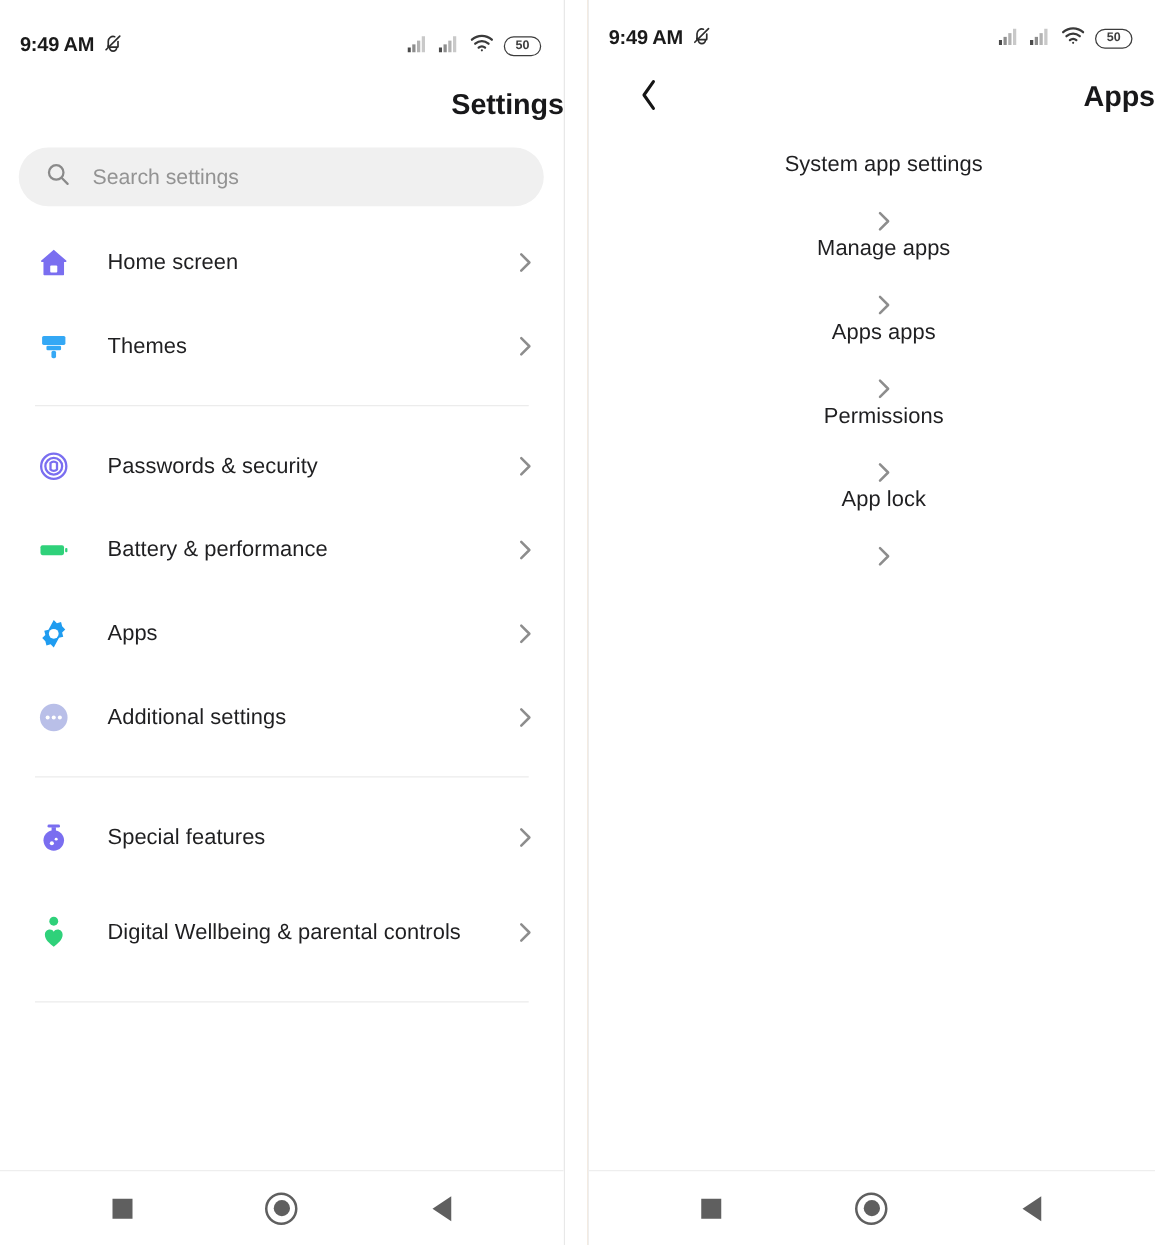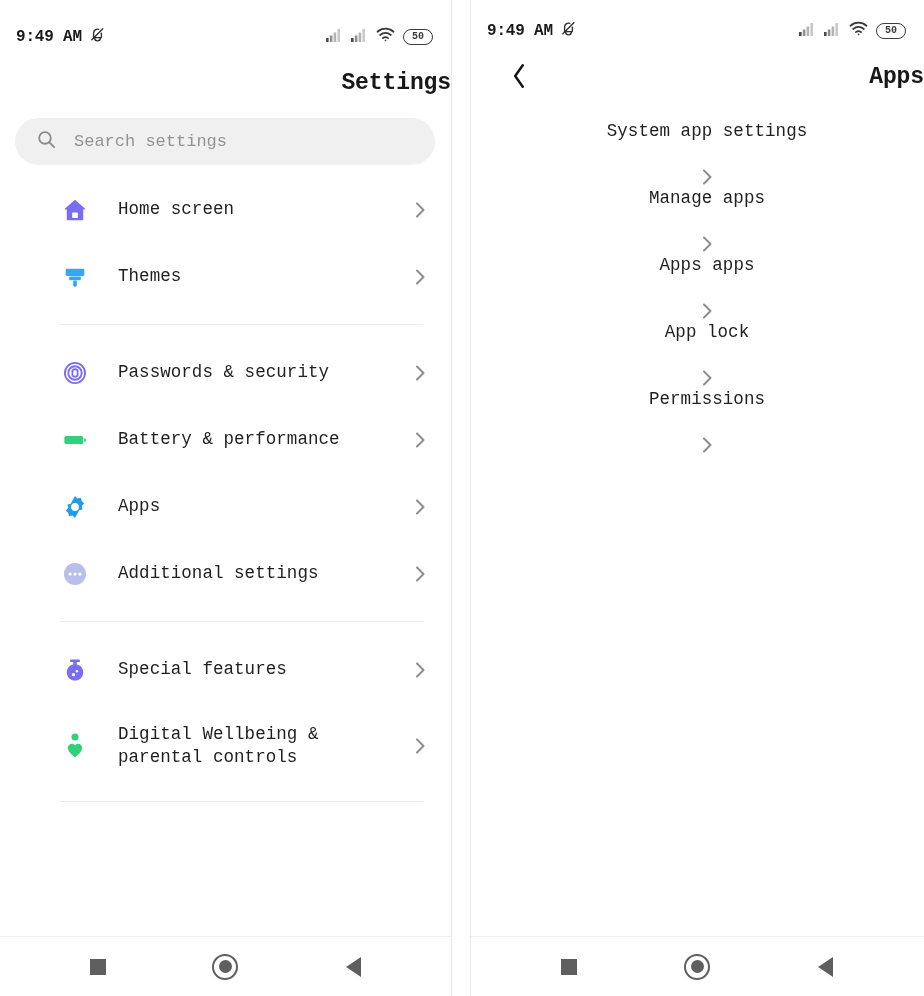--- a/index.html
+++ b/index.html
@@ -8,21 +8,20 @@
     background: #ffffff;
     font-family: "Liberation Sans", sans-serif;
     -webkit-font-smoothing: antialiased;
   }
   .screen-pair {
     position: relative;
     width: 924px; height: 996px;
     display: flex;
     background: #fdba74;
     overflow: hidden;
-    font-family: Liberation Mono, monospace;
   }
   .phone {
     position: relative;
     height: 996px;
     background: #ffffff;
     box-sizing: border-box;
     overflow: hidden;
   }
   .phone-left  { width: 452px; border-right: 1px solid #e8e8e8; }
   .phone-gap   { width: 18px; background: #ffffff; }
@@ -112,21 +111,21 @@
   .search-placeholder {
     font-size: 17px;
     color: #939393;
   }
 
   
   .list {
     position: absolute;
     left: 0; right: 0;
   }
-  .list-left  { top: 176px; padding-left: 32px; }
+  .list-left  { top: 176px; }
   .list-right { top: 120px; }
 
   .row {
     display: flex;
     align-items: center;
     box-sizing: border-box;
     cursor: pointer;
   }
   .row-left {
     height: 67px;
@@ -508,29 +507,29 @@
       </div>
       <div class="row row-right">
         <span class="row-label">Apps apps</span>
         <span class="row-chevron">
           <svg width="13" height="20" viewBox="0 0 12 20" fill="none" stroke="#8d8d8d" stroke-width="2" stroke-linecap="round" stroke-linejoin="round">
               <polyline points="2.5,3.5 9,10 2.5,16.5"></polyline>
             </svg>
         </span>
       </div>
       <div class="row row-right">
+        <span class="row-label">Permissions</span>
+        <span class="row-chevron">
+          <svg width="13" height="20" viewBox="0 0 12 20" fill="none" stroke="#8d8d8d" stroke-width="2" stroke-linecap="round" stroke-linejoin="round">
+              <polyline points="2.5,3.5 9,10 2.5,16.5"></polyline>
+            </svg>
+        </span>
+      </div>
+      <div class="row row-right">
         <span class="row-label">App lock</span>
-        <span class="row-chevron">
-          <svg width="13" height="20" viewBox="0 0 12 20" fill="none" stroke="#8d8d8d" stroke-width="2" stroke-linecap="round" stroke-linejoin="round">
-              <polyline points="2.5,3.5 9,10 2.5,16.5"></polyline>
-            </svg>
-        </span>
-      </div>
-      <div class="row row-right">
-        <span class="row-label">Permissions</span>
         <span class="row-chevron">
           <svg width="13" height="20" viewBox="0 0 12 20" fill="none" stroke="#8d8d8d" stroke-width="2" stroke-linecap="round" stroke-linejoin="round">
               <polyline points="2.5,3.5 9,10 2.5,16.5"></polyline>
             </svg>
         </span>
       </div>
     </div>
 
     <div class="navbar">
       <div class="nav-btn">

